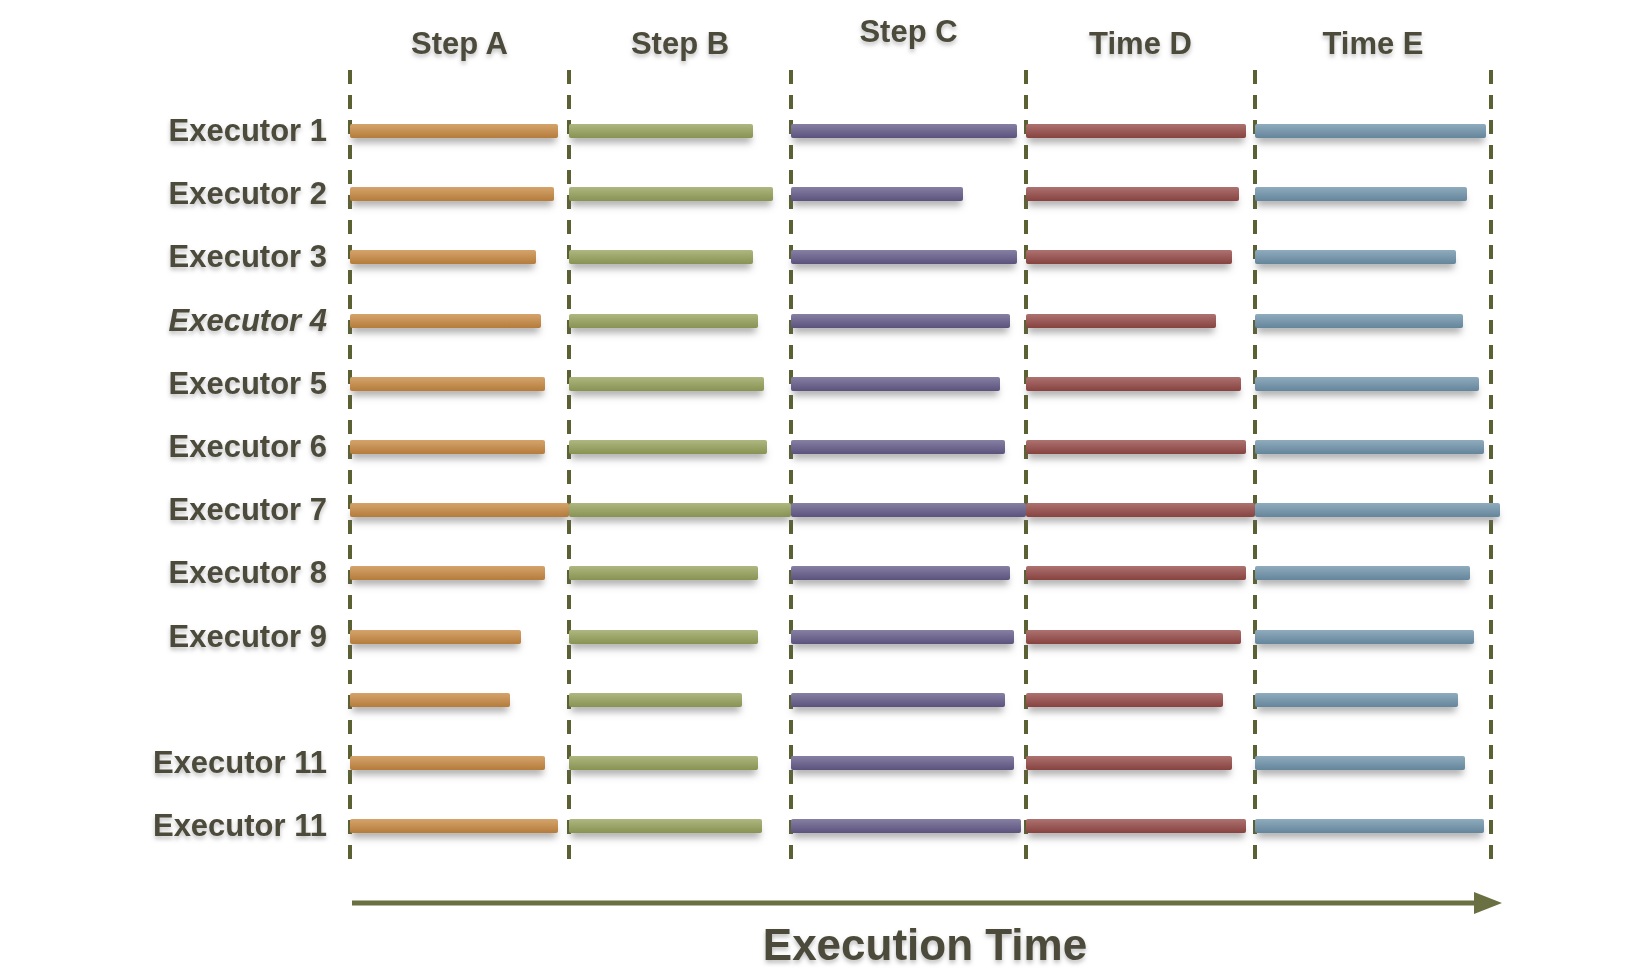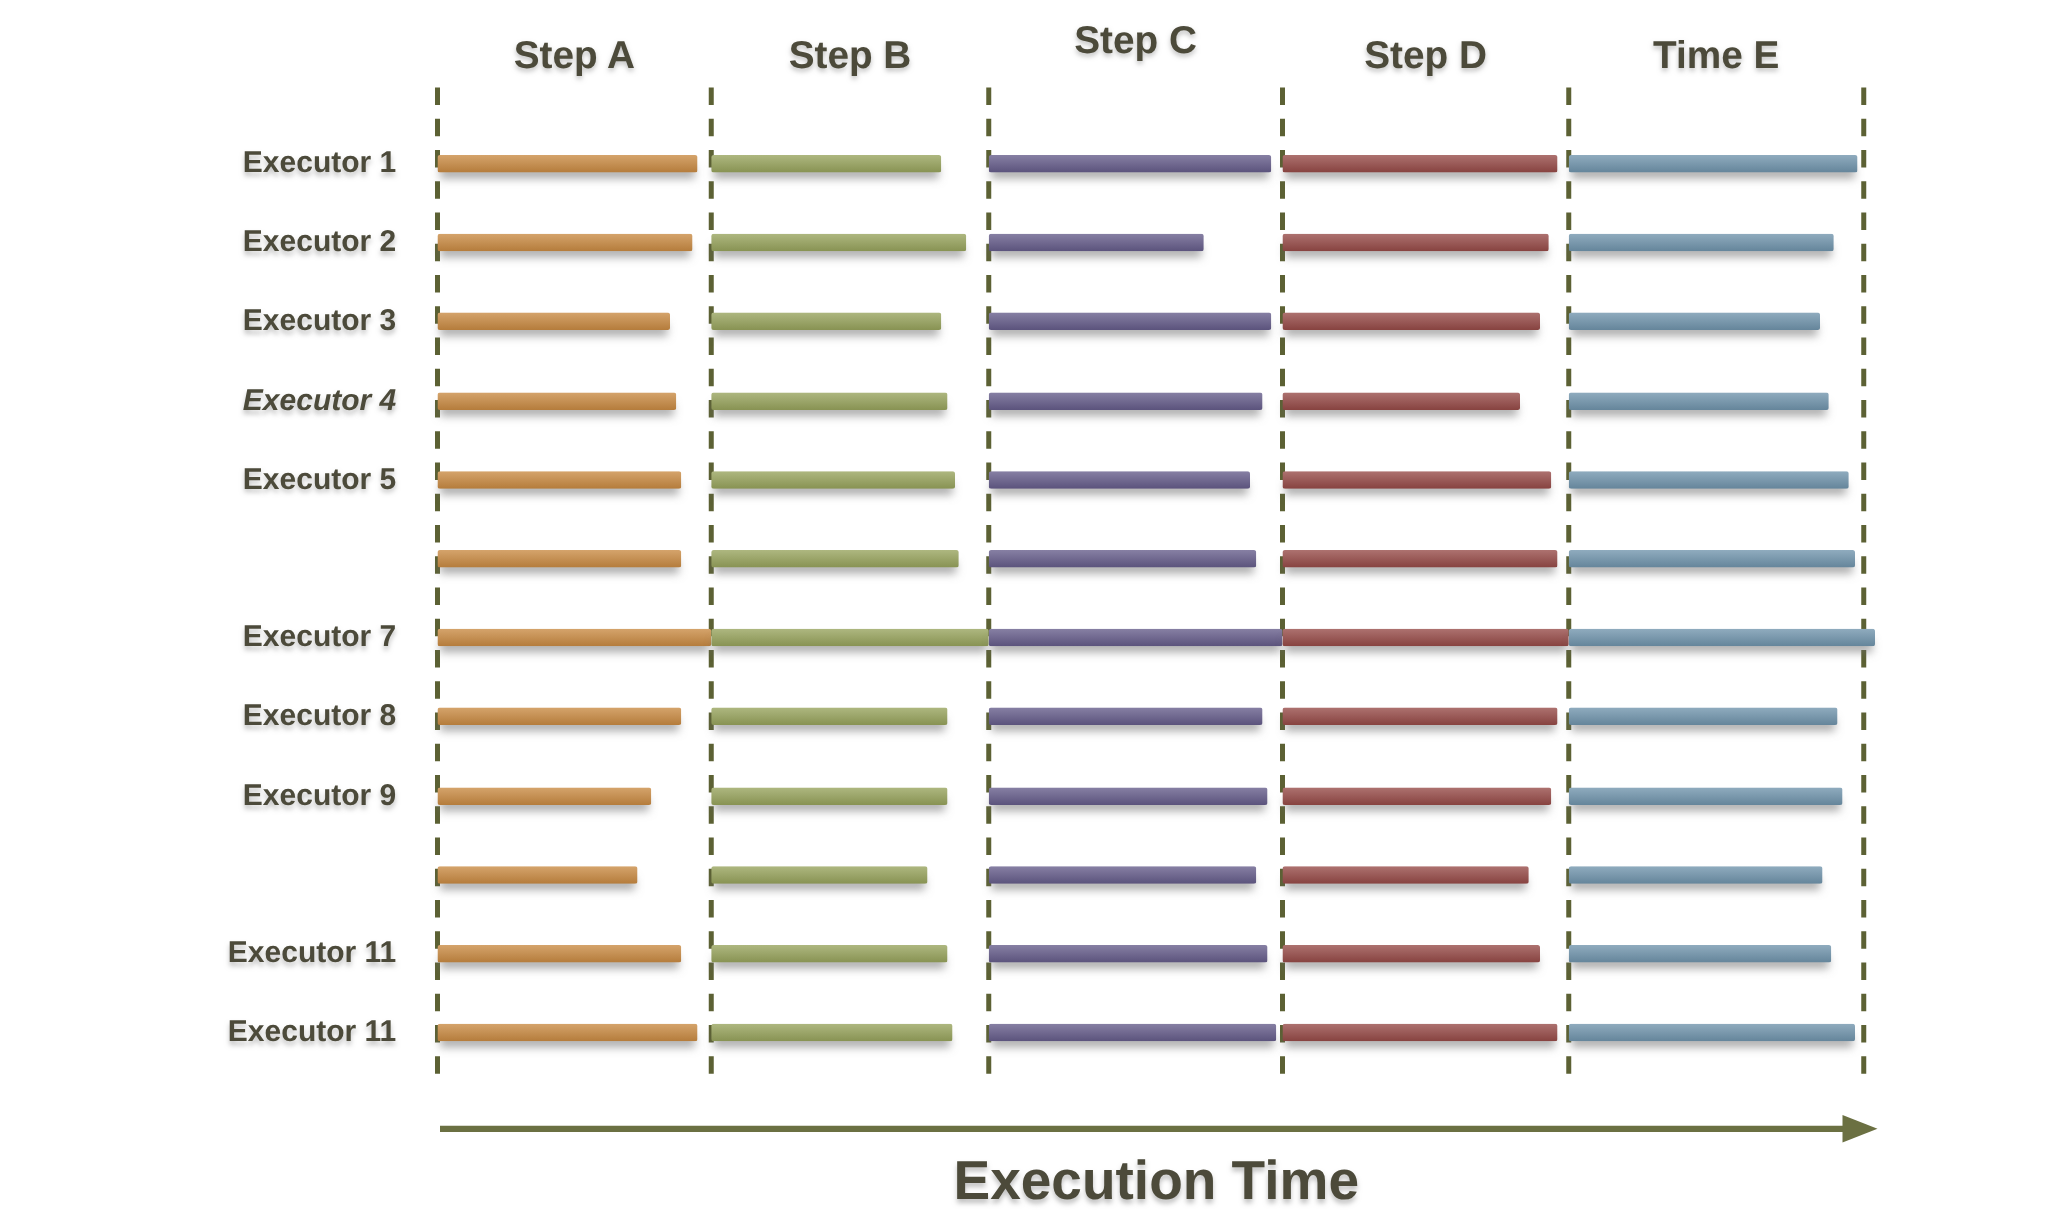--- a/index.html
+++ b/index.html
@@ -15,25 +15,25 @@
     position: absolute;
     transform: translateX(-50%);
     font-size: 31px;
     font-weight: bold;
     color: var(--text, #4C4A3A);
     text-shadow: 0 3px 4px rgba(130,130,130,0.5);
     white-space: nowrap;
   }
   .row-label {
     position: absolute;
-    left: 35px;
+    left: 45px;
     width: 282px;
     text-align: right;
     transform: translateY(-54%);
-    font-size: 24px;
+    font-size: 31px;
     font-weight: bold;
     color: var(--text, #4C4A3A);
     text-shadow: 0 3px 4px rgba(130,130,130,0.5);
     white-space: nowrap;
   }
   .bar {
     position: absolute;
     height: 14px;
     border-radius: 2px;
     background-image: linear-gradient(rgba(255,255,255,0.22), rgba(0,0,0,0.10));
@@ -56,21 +56,21 @@
   }
 </style>
 </head>
 <body>
 
 <div class="canvas" id="plot" style="--text: #4C4A3A; --bg: #FFFFFF;">
   <div class="axis-label">Execution Time</div>
 <div class="col-header" style="left: 459.5px; top: 26px;">Step A</div>
     <div class="col-header" style="left: 680px; top: 26px;">Step B</div>
     <div class="col-header" style="left: 908.5px; top: 14px;">Step C</div>
-    <div class="col-header" style="left: 1140.5px; top: 26px;">Step D</div>
+    <div class="col-header" style="left: 1140.5px; top: 26px;">Time D</div>
     <div class="col-header" style="left: 1373px; top: 26px;">Time E</div>
     <svg class="overlay" width="1644" height="980">
       <line x1="350" x2="350" y1="70" y2="866" stroke="#5C6134" stroke-width="4" stroke-dasharray="14 11"></line>
       <line x1="569" x2="569" y1="70" y2="866" stroke="#5C6134" stroke-width="4" stroke-dasharray="14 11"></line>
       <line x1="791" x2="791" y1="70" y2="866" stroke="#5C6134" stroke-width="4" stroke-dasharray="14 11"></line>
       <line x1="1026" x2="1026" y1="70" y2="866" stroke="#5C6134" stroke-width="4" stroke-dasharray="14 11"></line>
       <line x1="1255" x2="1255" y1="70" y2="866" stroke="#5C6134" stroke-width="4" stroke-dasharray="14 11"></line>
       <line x1="1491" x2="1491" y1="70" y2="866" stroke="#5C6134" stroke-width="4" stroke-dasharray="14 11"></line>
       <line x1="352" x2="1476" y1="903" y2="903" stroke="#6B7042" stroke-width="5"></line>
       <polygon points="1502,903 1474,892 1474,914" fill="#6B7042"></polygon>
@@ -98,20 +98,21 @@
     <div class="bar" style="left: 569px; top: 313.6px; width: 188.7px; background-color: rgb(151, 163, 92);"></div>
     <div class="bar" style="left: 791px; top: 313.6px; width: 218.55px; background-color: rgb(101, 92, 138);"></div>
     <div class="bar" style="left: 1026px; top: 313.6px; width: 190.07px; background-color: rgb(150, 74, 71);"></div>
     <div class="bar" style="left: 1255px; top: 313.6px; width: 207.68px; background-color: rgb(112, 148, 172);"></div>
     <div class="row-label" style="top: 384.8px;">Executor 5</div>
     <div class="bar" style="left: 350px; top: 376.8px; width: 194.91px; background-color: rgb(201, 138, 66);"></div>
     <div class="bar" style="left: 569px; top: 376.8px; width: 195.36px; background-color: rgb(151, 163, 92);"></div>
     <div class="bar" style="left: 791px; top: 376.8px; width: 209.15px; background-color: rgb(101, 92, 138);"></div>
     <div class="bar" style="left: 1026px; top: 376.8px; width: 215.26px; background-color: rgb(150, 74, 71);"></div>
     <div class="bar" style="left: 1255px; top: 376.8px; width: 224.2px; background-color: rgb(112, 148, 172);"></div>
+    <div class="row-label" style="top: 448px;">Executor 6</div>
     <div class="bar" style="left: 350px; top: 440px; width: 194.91px; background-color: rgb(201, 138, 66);"></div>
     <div class="bar" style="left: 569px; top: 440px; width: 197.58px; background-color: rgb(151, 163, 92);"></div>
     <div class="bar" style="left: 791px; top: 440px; width: 213.85px; background-color: rgb(101, 92, 138);"></div>
     <div class="bar" style="left: 1026px; top: 440px; width: 219.84px; background-color: rgb(150, 74, 71);"></div>
     <div class="bar" style="left: 1255px; top: 440px; width: 228.92px; background-color: rgb(112, 148, 172);"></div>
     <div class="row-label" style="top: 511.2px;">Executor 7</div>
     <div class="bar" style="left: 350px; top: 503.2px; width: 219px; background-color: rgb(201, 138, 66);"></div>
     <div class="bar" style="left: 569px; top: 503.2px; width: 222px; background-color: rgb(151, 163, 92);"></div>
     <div class="bar" style="left: 791px; top: 503.2px; width: 235px; background-color: rgb(101, 92, 138);"></div>
     <div class="bar" style="left: 1026px; top: 503.2px; width: 229px; background-color: rgb(150, 74, 71);"></div>

